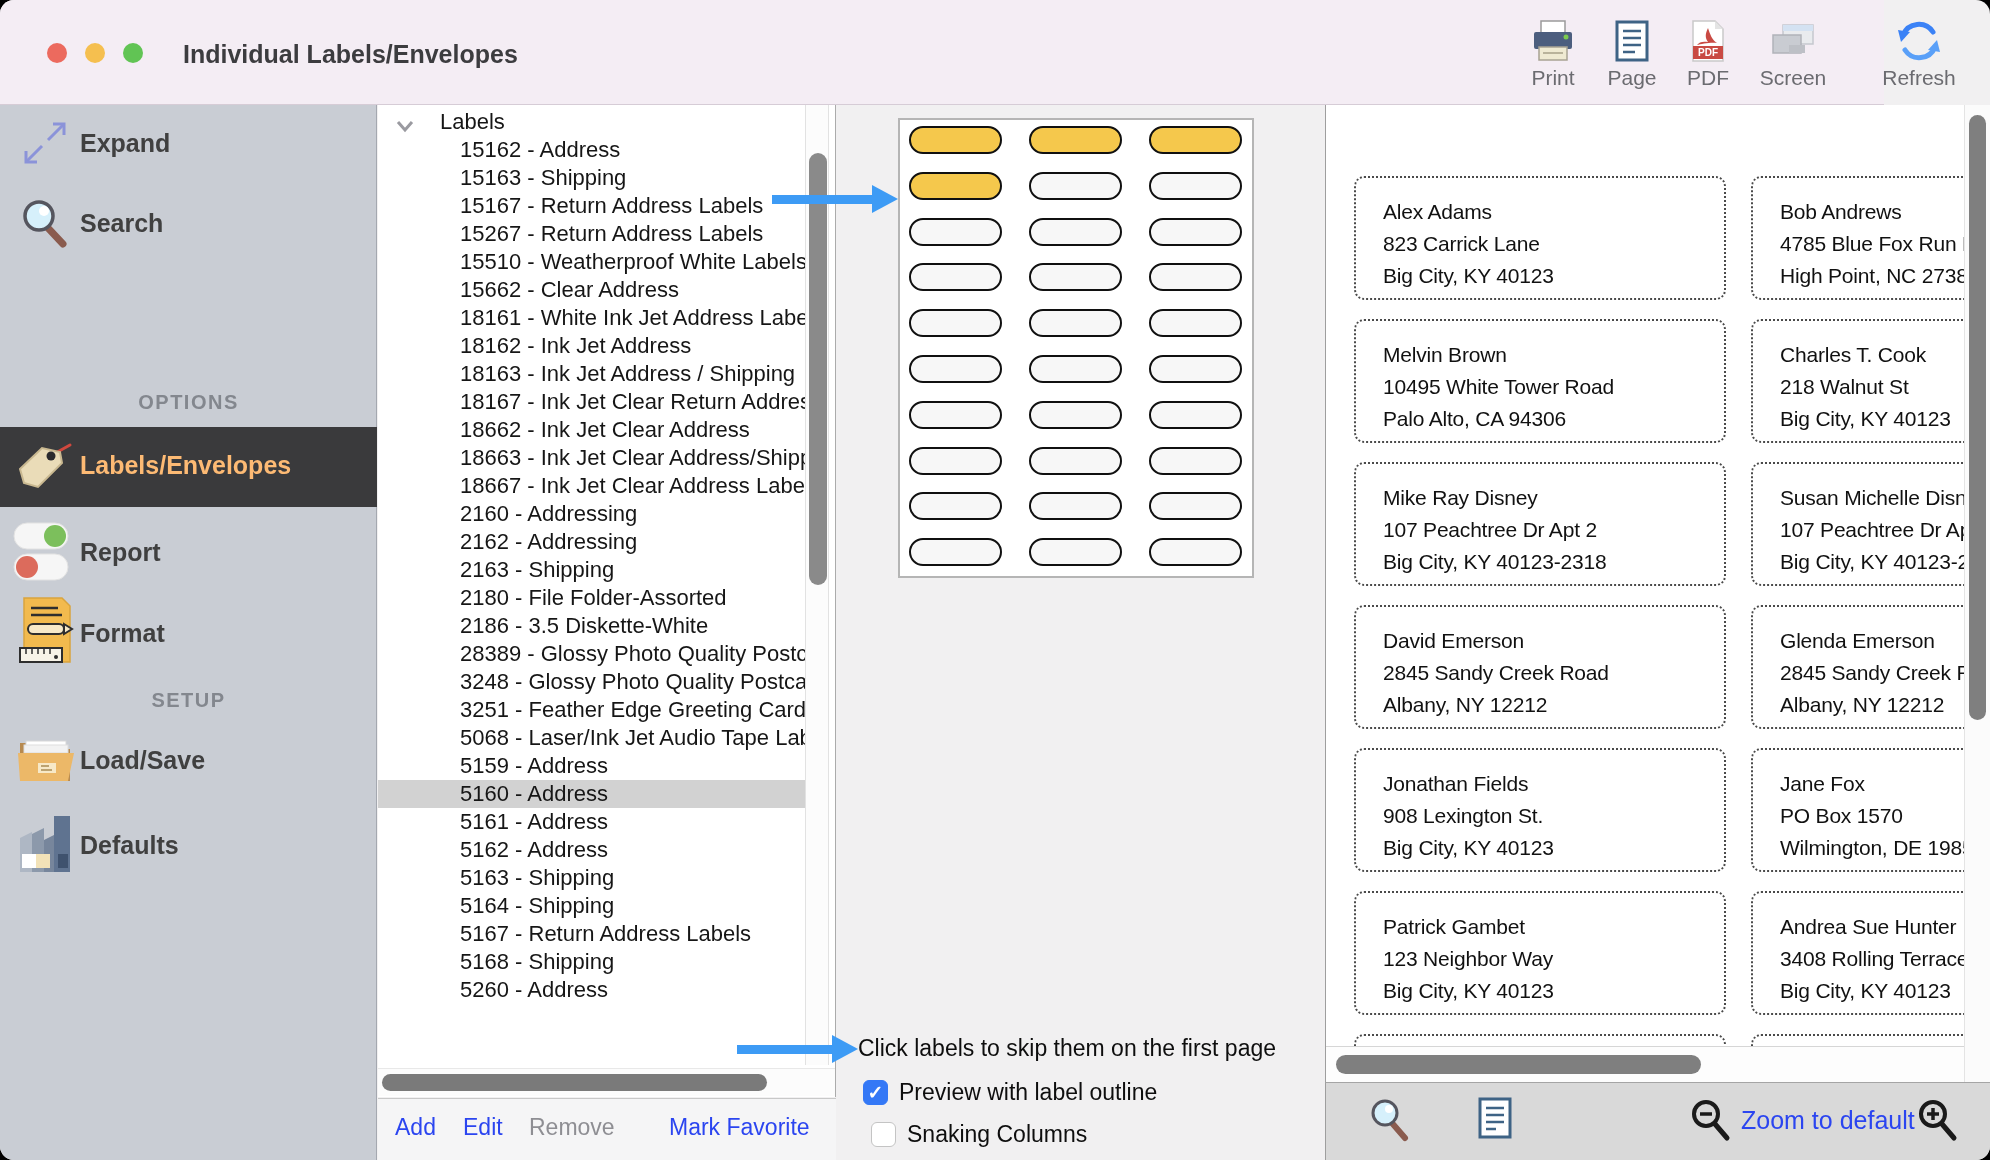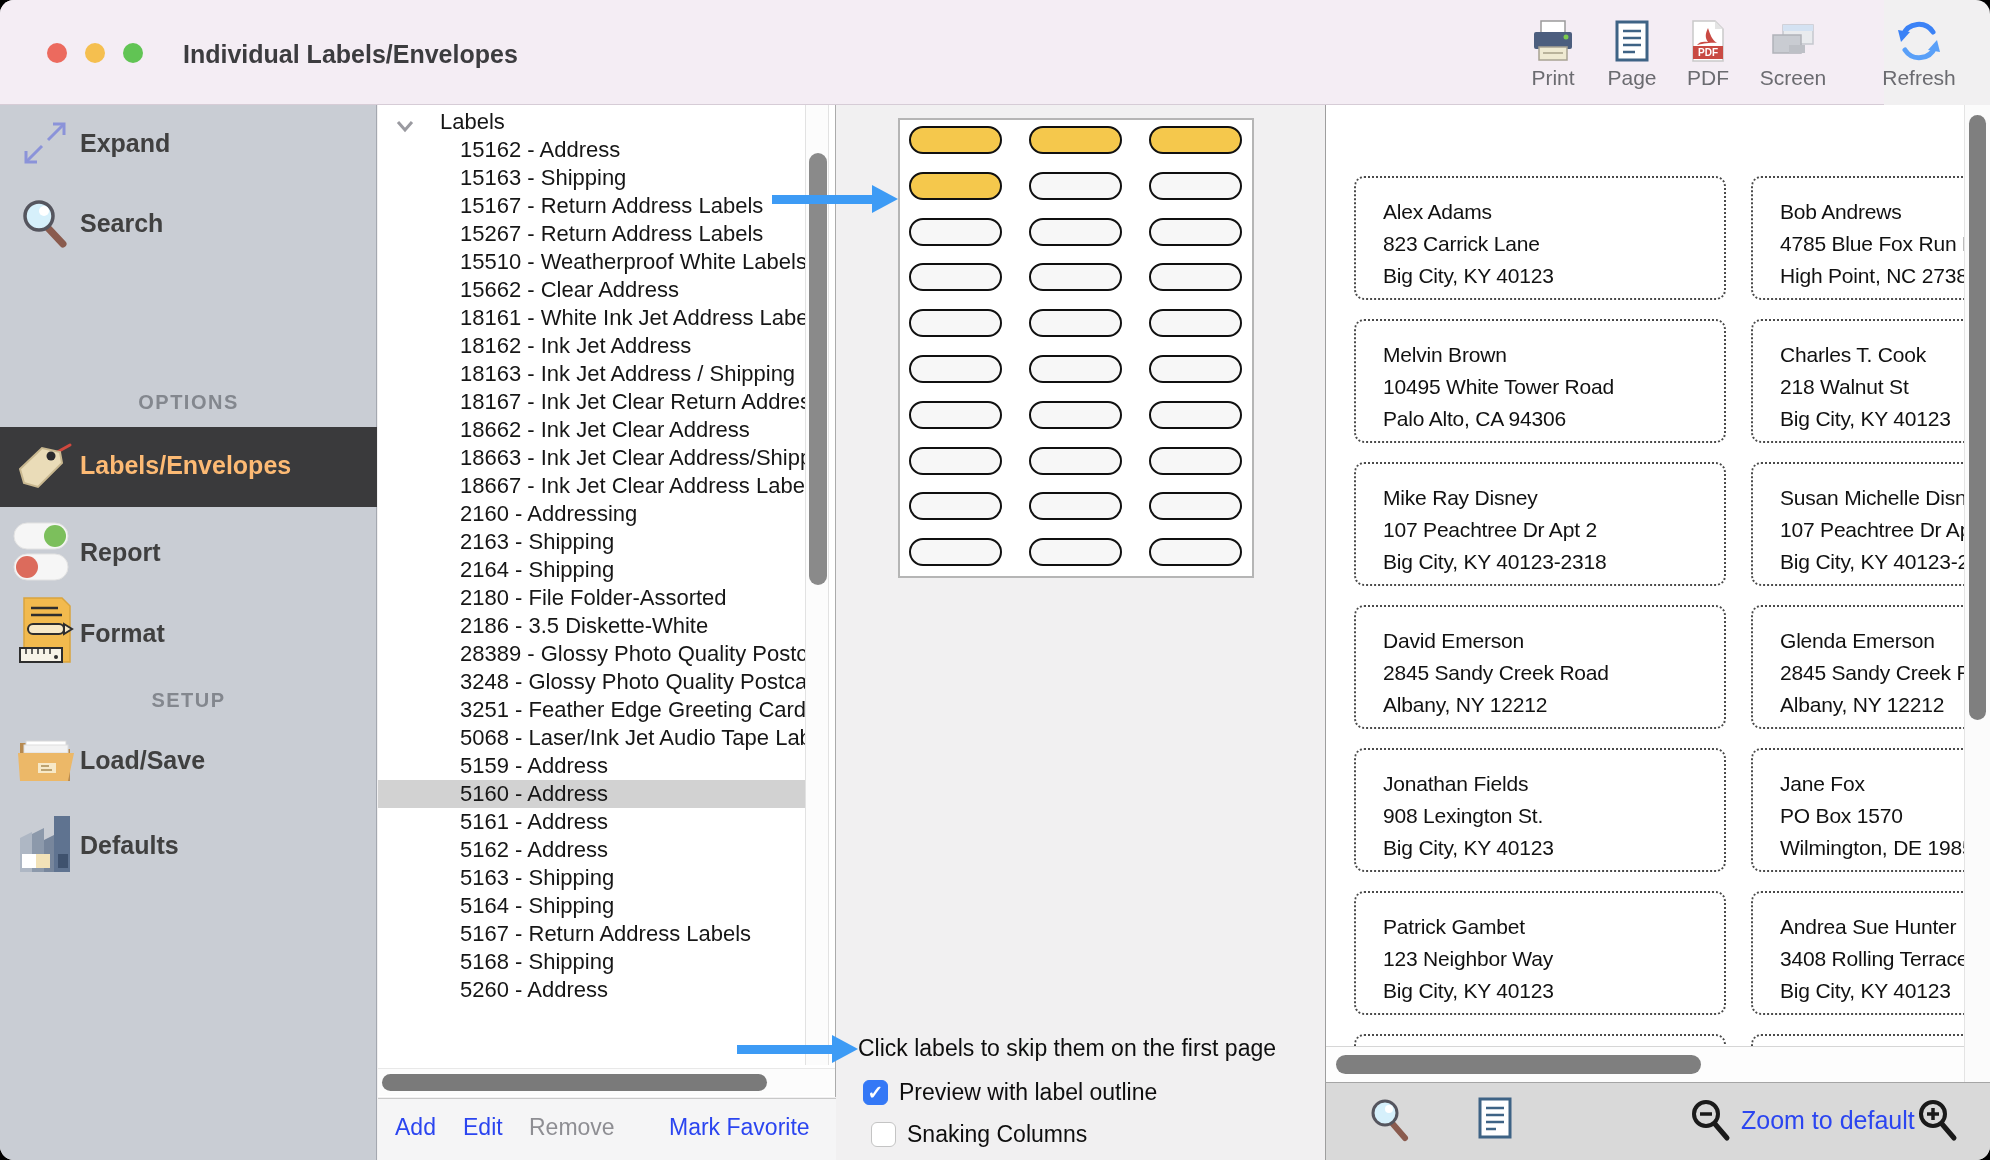--- a/index.html
+++ b/index.html
@@ -262,22 +262,22 @@
           <div class="tree-row tree-child">15510 - Weatherproof White Labels</div>
           <div class="tree-row tree-child">15662 - Clear Address</div>
           <div class="tree-row tree-child">18161 - White Ink Jet Address Labels</div>
           <div class="tree-row tree-child">18162 - Ink Jet Address</div>
           <div class="tree-row tree-child">18163 - Ink Jet Address / Shipping</div>
           <div class="tree-row tree-child">18167 - Ink Jet Clear Return Address</div>
           <div class="tree-row tree-child">18662 - Ink Jet Clear Address</div>
           <div class="tree-row tree-child">18663 - Ink Jet Clear Address/Shipping</div>
           <div class="tree-row tree-child">18667 - Ink Jet Clear Address Labels</div>
           <div class="tree-row tree-child">2160 - Addressing</div>
+          <div class="tree-row tree-child">2162 - Addressing</div>
           <div class="tree-row tree-child">2163 - Shipping</div>
-          <div class="tree-row tree-child">2164 - Shipping</div>
           <div class="tree-row tree-child">2180 - File Folder-Assorted</div>
           <div class="tree-row tree-child">2186 - 3.5 Diskette-White</div>
           <div class="tree-row tree-child">28389 - Glossy Photo Quality Postcard</div>
           <div class="tree-row tree-child">3248 - Glossy Photo Quality Postcard</div>
           <div class="tree-row tree-child">3251 - Feather Edge Greeting Card</div>
           <div class="tree-row tree-child">5068 - Laser/Ink Jet Audio Tape Labels</div>
           <div class="tree-row tree-child">5159 - Address</div>
           <div class="tree-row tree-child selected">5160 - Address</div>
           <div class="tree-row tree-child">5161 - Address</div>
           <div class="tree-row tree-child">5162 - Address</div>

